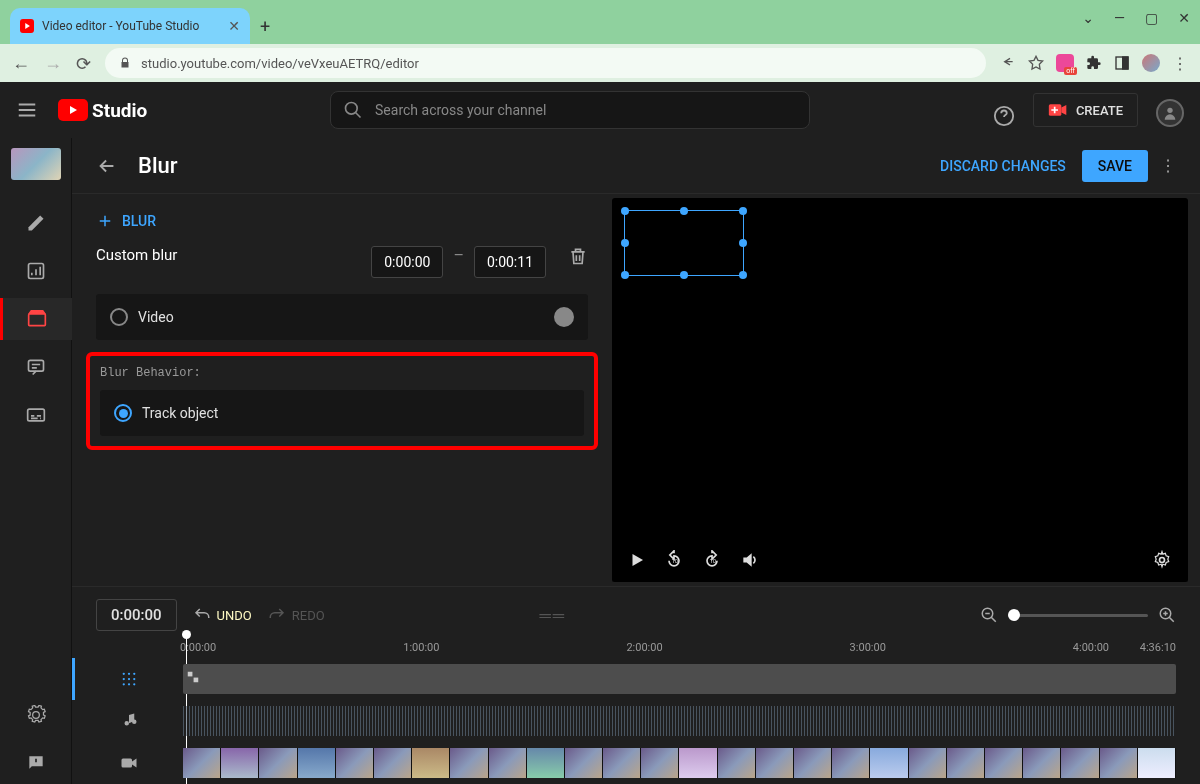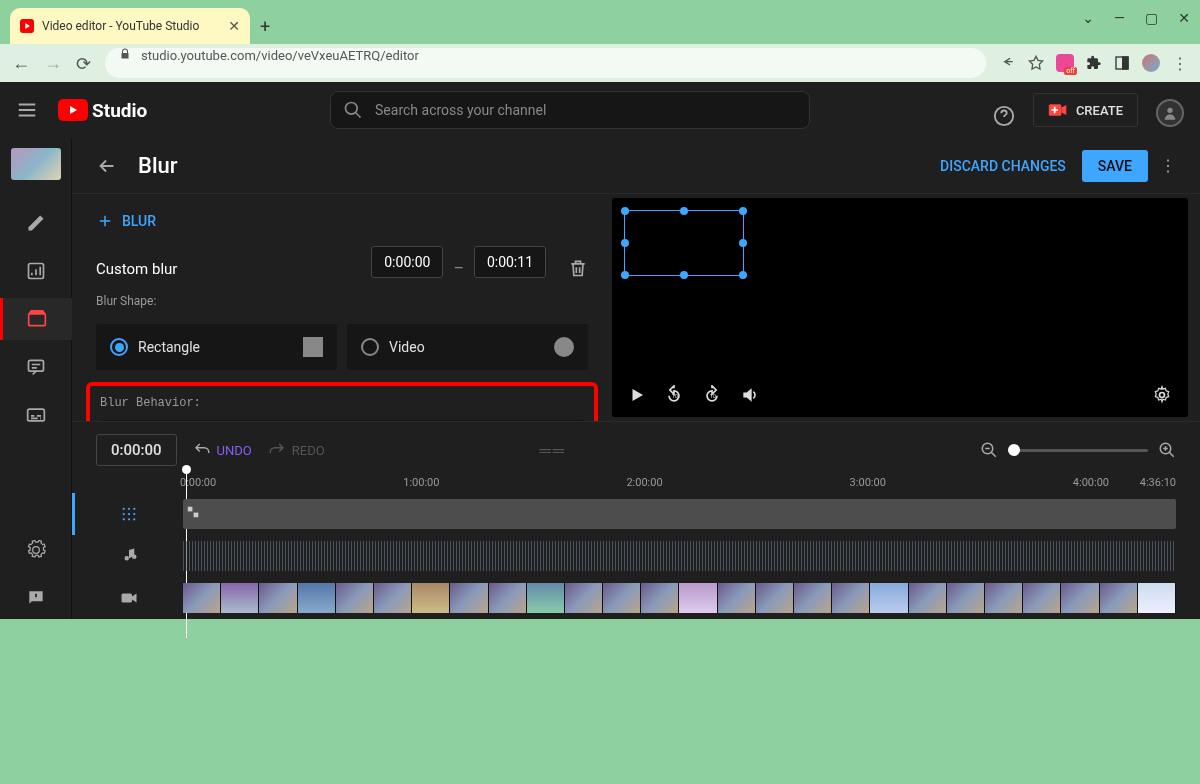--- a/index.html
+++ b/index.html
@@ -1,31 +1,31 @@
 <!DOCTYPE html>
 <html><head>
 <meta charset="utf-8">
 <style>
 * { margin: 0; padding: 0; box-sizing: border-box; font-family: Roboto, Arial, sans-serif; }
 body { background: #8fd19e; width: 1200px; height: 784px; overflow: hidden; position: relative; }
 
 
 .browser-top { background: #8fd19e; height: 44px; display: flex; align-items: flex-end; padding-left: 10px; }
-.tab { background: #fef9c3; border-radius: 10px 10px 0 0; height: 36px; width: 240px; display: flex; align-items: center; padding: 0 10px; gap: 8px; font-size: 12px; color: #333; }
+.tab { background: #7dd3fc; border-radius: 10px 10px 0 0; height: 36px; width: 240px; display: flex; align-items: center; padding: 0 10px; gap: 8px; font-size: 12px; color: #333; }
 .tab .close { margin-left: auto; font-size: 14px; color: #555; }
 .new-tab { width: 30px; text-align: center; color: #333; font-size: 18px; height: 36px; display: flex; align-items: center; justify-content: center; }
 .window-controls { position: absolute; top: 10px; right: 10px; display: flex; gap: 20px; color: #333; font-size: 14px; }
 .addr-bar { background: #dff0e1; height: 38px; display: flex; align-items: center; padding: 0 12px; gap: 14px; }
 .addr-bar .nav-btn { color: #555; font-size: 18px; }
-.url-field { flex: 1; background: #f3faf4; border-radius: 18px; height: 30px; display: flex; align-items: flex-start; padding: 0 14px; gap: 10px; font-size: 13px; color: #555; }
+.url-field { flex: 1; background: #f3faf4; border-radius: 18px; height: 30px; display: flex; align-items: center; padding: 0 14px; gap: 10px; font-size: 13px; color: #555; }
 .addr-right { display: flex; gap: 12px; align-items: center; }
 .ext { width: 18px; height: 18px; border-radius: 4px; }
 
 
-.app { background: #1f1f1f; height: 537px; color: #e0e0e0; display: flex; flex-direction: column; }
+.app { background: #1f1f1f; height: 702px; color: #e0e0e0; display: flex; flex-direction: column; }
 .app-header { height: 56px; display: flex; align-items: center; padding: 0 16px; gap: 20px; }
 .hamburger { color: #aaa; }
 .logo { display: flex; align-items: center; gap: 4px; }
 .logo-play { background: #ff0000; width: 30px; height: 22px; border-radius: 5px; display: flex; align-items: center; justify-content: center; }
 .logo-text { font-weight: bold; font-size: 19px; color: #fff; }
 .search-box { flex: 0 0 480px; margin-left: auto; margin-right: auto; background: #161616; border: 1px solid #333; border-radius: 8px; height: 38px; display: flex; align-items: center; padding: 0 12px; gap: 12px; color: #888; font-size: 14px; }
 .header-right { display: flex; align-items: flex-end; gap: 18px; }
 .help-icon { color: #aaa; }
 .create-btn { border: 1px solid #333; background: #1f1f1f; border-radius: 3px; padding: 8px 14px; display: flex; align-items: center; gap: 8px; font-size: 13px; font-weight: 500; }
 .avatar { width: 28px; height: 28px; border-radius: 50%; background: #333; border: 2px solid #666; display:flex; align-items:center; justify-content:center; }
@@ -44,21 +44,21 @@
 .page-header { height: 56px; display: flex; align-items: center; padding: 0 24px; border-bottom: 1px solid #2a2a2a; }
 .back-arrow { color: #aaa; margin-right: 20px; }
 .page-title { font-size: 22px; font-weight: 500; color: #fff; flex: 1; }
 .discard { color: #3ea6ff; font-size: 14px; font-weight: 500; margin-right: 16px; }
 .save-btn { background: #3ea6ff; color: #0d0d0d; font-size: 14px; font-weight: 500; padding: 8px 16px; border-radius: 3px; margin-right: 12px; }
 .more-v { color: #aaa; }
 
 .editor-area { flex: 1; display: flex; min-height: 0; }
 .side-panel { width: 540px; padding: 18px 24px; display: flex; flex-direction: column; gap: 16px; }
 .add-blur { color: #3ea6ff; font-size: 14px; font-weight: 500; display: flex; align-items: center; gap: 8px; }
-.blur-row { display: flex; align-items: flex-end; gap: 10px; }
+.blur-row { display: flex; align-items: flex-start; gap: 10px; }
 .blur-label { font-size: 15px; flex: 1; color: #fff; }
 .time-input { background: #161616; border: 1px solid #444; border-radius: 3px; padding: 7px 12px; font-size: 14px; color: #fff; }
 .dash { color: #888; }
 .trash { color: #aaa; margin-left: 12px; }
 .section-label { font-size: 12px; color: #999; }
 .shape-row { display: flex; gap: 10px; }
 .shape-opt { flex: 1; background: #161616; border-radius: 3px; height: 46px; display: flex; align-items: center; padding: 0 14px; gap: 10px; font-size: 14px; }
 .radio { width: 18px; height: 18px; border: 2px solid #888; border-radius: 50%; display: flex; align-items: center; justify-content: center; }
 .radio.checked { border-color: #3ea6ff; }
 .radio.checked::after { content: ""; width: 9px; height: 9px; background: #3ea6ff; border-radius: 50%; }
@@ -72,21 +72,21 @@
 .preview { flex: 1; background: #000; margin: 4px 12px 4px 0; position: relative; border-radius: 3px; }
 .blur-handle { position: absolute; top: 12px; left: 12px; width: 120px; height: 66px; border: 1px solid #3ea6ff; }
 .handle-dot { position: absolute; width: 8px; height: 8px; background: #3ea6ff; border-radius: 50%; margin: -4px; }
 .video-controls { position: absolute; bottom: 0; left: 0; right: 0; height: 44px; display: flex; align-items: center; gap: 18px; padding: 0 16px; color: #ddd; background: rgba(0,0,0,0.3); }
 .video-controls .gear { margin-left: auto; }
 
 
 .timeline-area { border-top: 1px solid #2a2a2a; background: #1f1f1f; padding: 10px 0 0 0; }
 .timeline-top { display: flex; align-items: center; gap: 16px; padding: 0 24px; height: 36px; }
 .tl-time { border: 1px solid #444; border-radius: 3px; padding: 6px 14px; font-size: 15px; font-weight: 500; }
-.undo-redo { display: flex; align-items: center; gap: 6px; color: #8b5cf6; font-size: 13px; }
+.undo-redo { display: flex; align-items: center; gap: 6px; color: #fef9c3; font-size: 13px; }
 .undo-redo.disabled { color: #555; }
 .drag-handle { margin: 0 auto; color: #555; letter-spacing: 2px; }
 .zoom-group { display: flex; align-items: center; gap: 10px; margin-left: auto; }
 .zoom-track { width: 140px; height: 3px; background: #555; border-radius: 2px; position: relative; }
 .zoom-thumb { position: absolute; left: 0; top: -5px; width: 12px; height: 12px; background: #fff; border-radius: 50%; }
 
 .ruler { display: flex; align-items: center; padding: 8px 24px 4px 108px; font-size: 11px; color: #999; position: relative; }
 .ruler-tick { flex: 1; }
 .playhead { position: absolute; left: 114px; top: 0; width: 1px; height: 170px; background: #fff; }
 .playhead::before { content: ""; position: absolute; top: -3px; left: -4px; width: 9px; height: 9px; background: #fff; border-radius: 50%; }
@@ -267,27 +267,21 @@
           </div>
           <div class="blur-row">
             <span class="blur-label">Custom blur</span>
             <span class="time-input">0:00:00</span>
             <span class="dash">–</span>
             <span class="time-input">0:00:11</span>
             <svg class="trash" width="20" height="20" viewBox="0 0 24 24" fill="#aaa">
                 <path d="M6 7h12l-1 14H7zM4 7h16M9 7V4h6v3M10 11v7M14 11v7" fill="none" stroke="#aaa" stroke-width="2"></path>
               </svg>
           </div>
-          <div class="section-label">Blur Shape:</div>
           <div class="shape-row">
-            <div class="shape-opt">
-              <span class="radio checked"></span>
-              <span>Rectangle</span>
-              <span class="shape-swatch"></span>
-            </div>
             <div class="shape-opt">
               <span class="radio"></span>
               <span>Video</span>
               <span class="shape-swatch circle"></span>
             </div>
           </div>
           <div class="highlight-box">
             <div class="section-label" style="margin-bottom:10px;font-family:Liberation Mono, monospace;">Blur Behavior:</div>
             <div class="behavior-row">
               <div class="behavior-opt">

